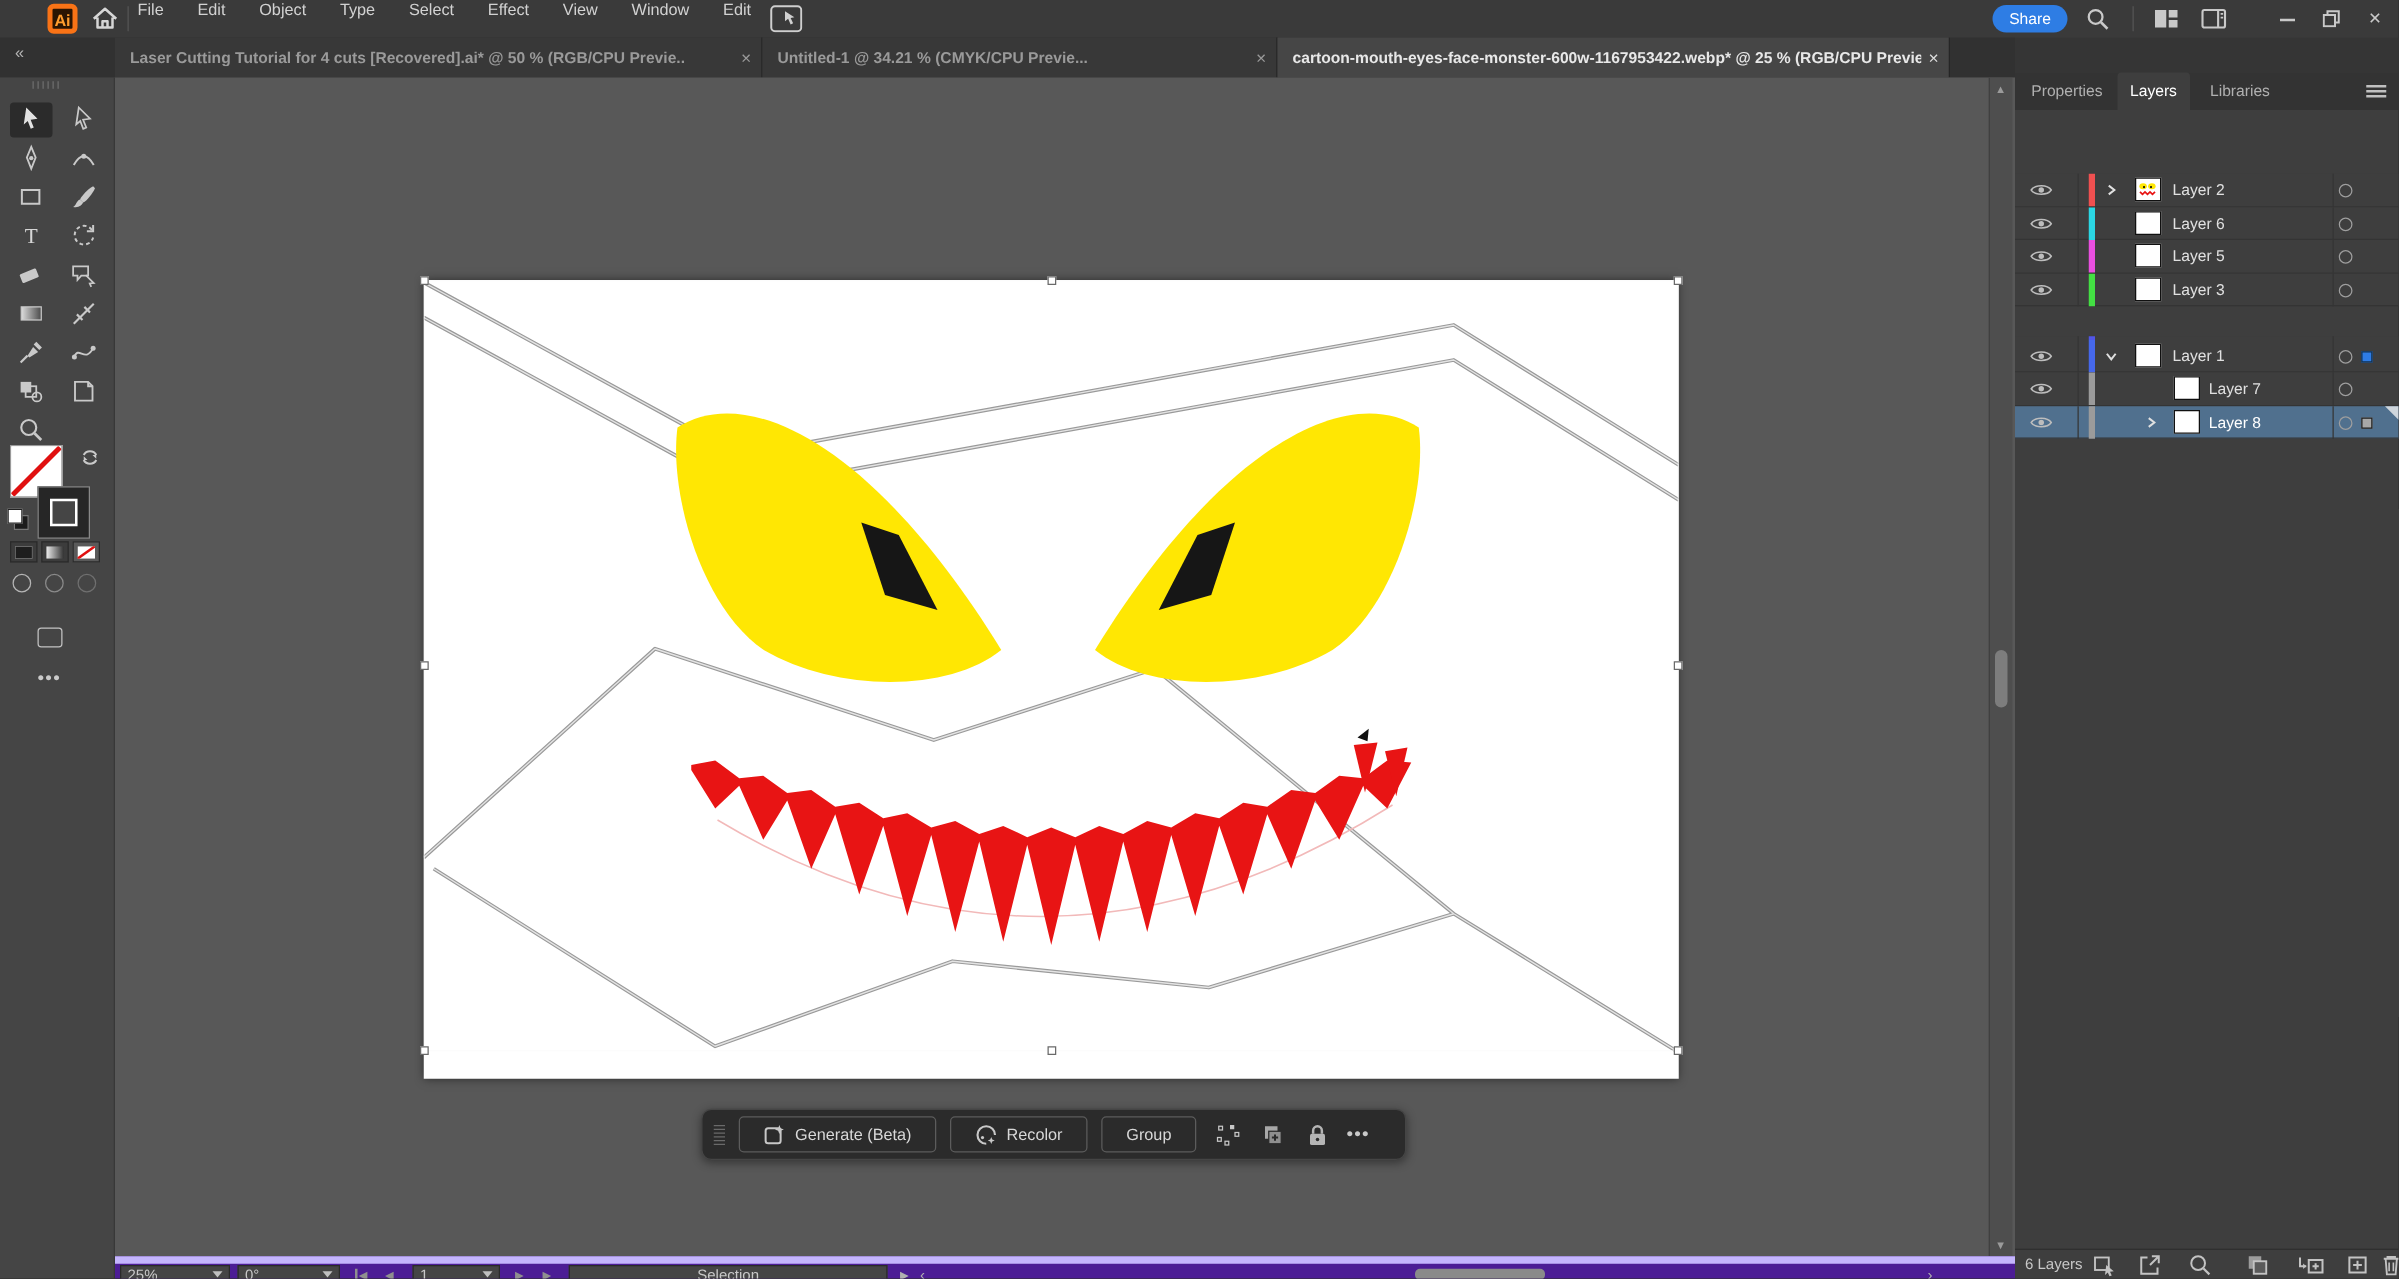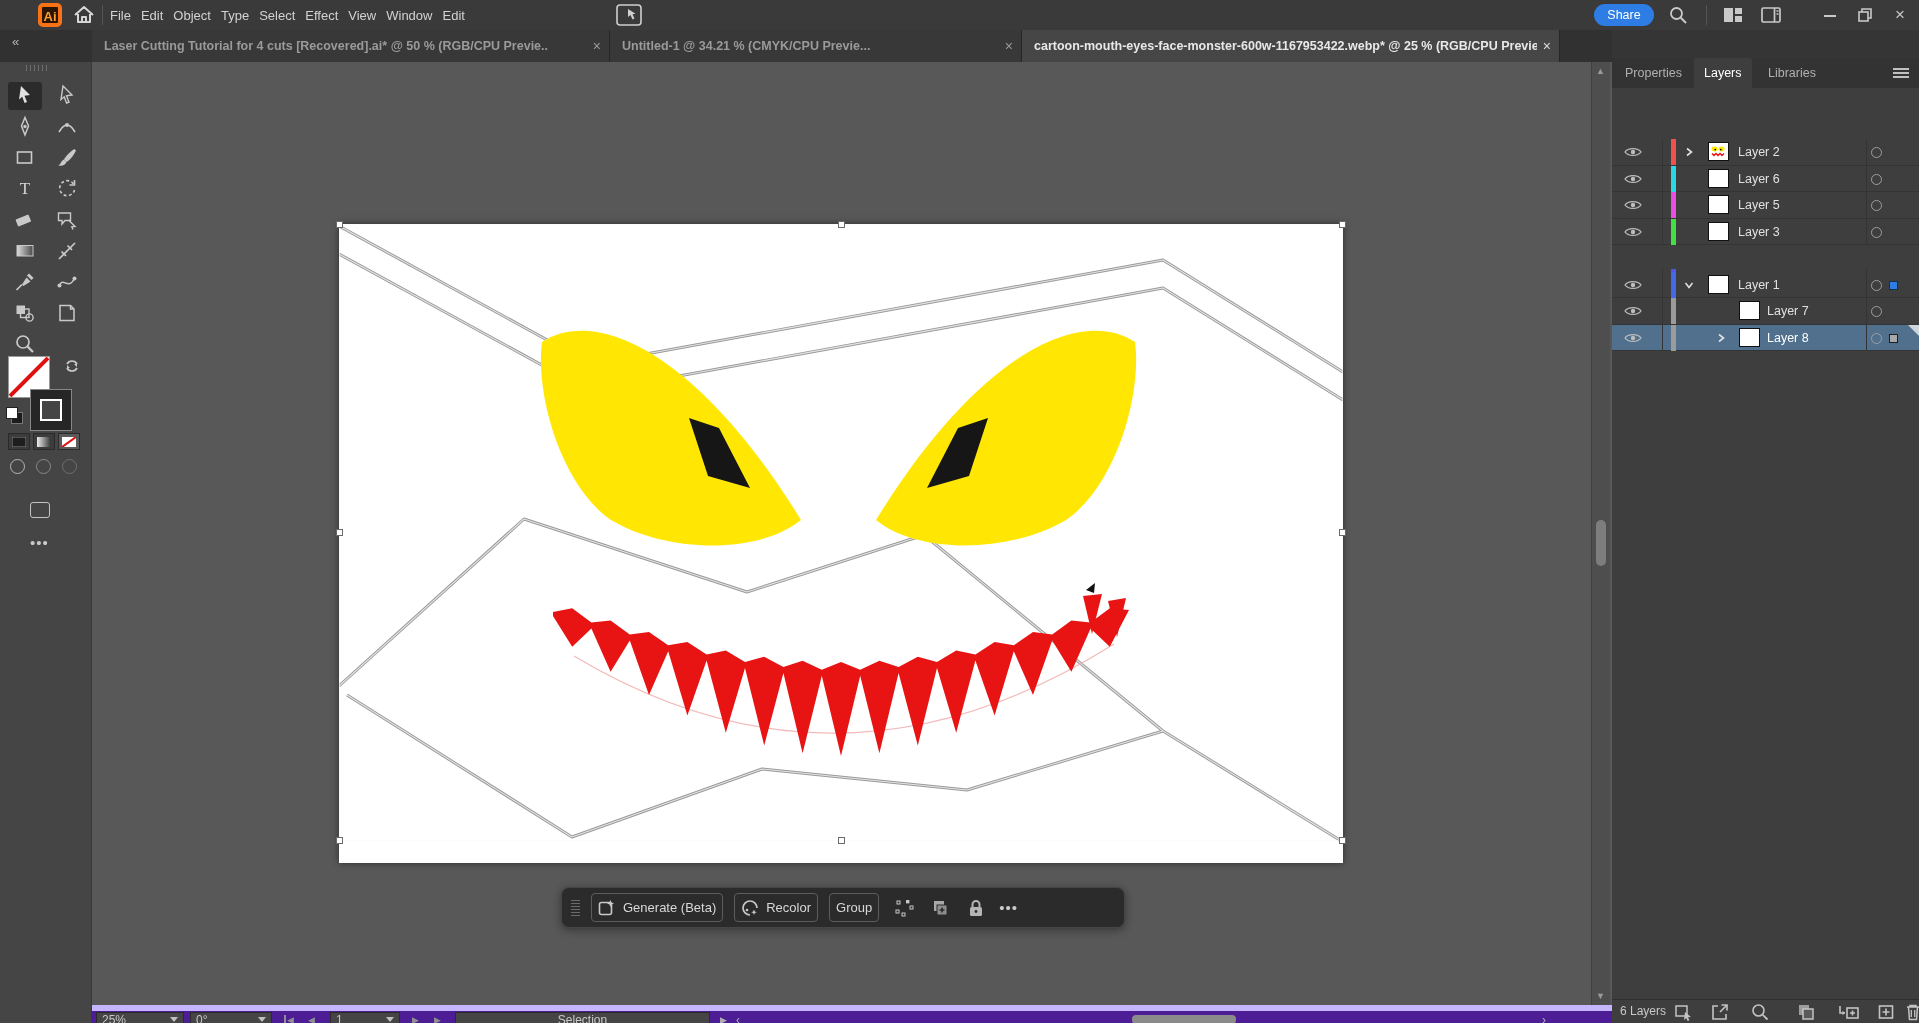--- a/index.html
+++ b/index.html
@@ -6,21 +6,21 @@
   #app{position:relative;width:1919px;height:1023px;background:#3a3a3a;overflow:hidden;
        font-family:"Liberation Sans", sans-serif;color:#d6d6d6;font-size:13px;
        -webkit-font-smoothing:antialiased;}
   
   .titlebar{position:absolute;left:0;top:0;width:1919px;height:30px;background:#3a3a3a;}
   .ai-logo{position:absolute;left:38px;top:3px;width:24px;height:24px;background:#2b1502;
            border:4px solid #f97316;border-radius:5px;box-sizing:border-box;color:#ff9d2e;
            font-weight:bold;font-size:13px;text-align:center;line-height:20px;}
   .home-btn{position:absolute;left:72px;top:4px;width:24px;height:22px;}
   .tb-sep{position:absolute;top:5px;width:1px;height:20px;background:#555;}
-  .menu-bar{position:absolute;left:110px;top:0;height:30px;display:flex;align-items:center;gap:10px;}
+  .menu-bar{position:absolute;left:110px;top:0;height:30px;display:flex;align-items:flex-start;gap:27px;}
   .menu-item{color:#d2d2d2;cursor:default;}
   .touch-icon{position:absolute;left:616px;top:4px;width:26px;height:22px;}
   .share-btn{position:absolute;left:1594px;top:4px;width:60px;height:22px;border-radius:11px;
              background:#2e7de4;color:#fff;text-align:center;line-height:22px;font-size:12.5px;}
   .tb-icon{position:absolute;top:5px;width:22px;height:20px;}
   .win-ctl{position:absolute;top:0;width:30px;height:30px;display:flex;align-items:center;justify-content:center;color:#c9c9c9;}
   
   .tabbar{position:absolute;left:0;top:30px;width:1612px;height:32px;background:#313131;}
   .collapse-left{position:absolute;left:12px;top:4px;color:#b5b5b5;font-size:13px;}
   .doc-tabs{position:absolute;left:92px;top:0;height:32px;display:flex;}
@@ -60,21 +60,21 @@
   .handle{position:absolute;width:7px;height:7px;background:#fff;border:1px solid #6a6a6a;box-sizing:border-box;}
   .vscroll{position:absolute;left:1499px;top:0;width:19px;height:943px;background:#4e4e4e;border-left:1px solid #404040;box-sizing:border-box;}
   .vscroll .thumb{position:absolute;left:4px;top:458px;width:10px;height:46px;background:#7d7d7d;border-radius:5px;}
   .vchev{position:absolute;left:4px;color:#9b9b9b;font-size:9px;}
   
   .ctxbar{position:absolute;left:469px;top:825px;width:564px;height:41px;background:#2b2b2b;border:1px solid #454545;
           border-radius:8px;box-sizing:border-box;display:flex;align-items:center;box-shadow:0 2px 8px rgba(0,0,0,.4);}
   .ctx-grip{margin-left:9px;display:flex;flex-direction:column;gap:2px;}
   .ctx-grip i{width:9px;height:1px;background:#6a6a6a;display:block;}
   .ctx-btn{height:27px;border:1px solid #5c5c5c;border-radius:4px;color:#d8d8d8;display:flex;align-items:center;
-           gap:7px;padding:0 6px;font-size:13px;margin-left:11px;}
+           gap:7px;padding:0 19px;font-size:13px;margin-left:11px;}
   .ctx-ico{width:22px;height:22px;display:flex;align-items:center;justify-content:center;margin-left:14px;}
   .ctx-ellipsis{color:#c9c9c9;font-size:15px;margin-left:12px;letter-spacing:1px;}
   
   .statusbar{position:absolute;left:92px;top:1005px;width:1520px;height:18px;background:#4c1d95;border-top:6px solid #c4b5fd;box-sizing:border-box;font-size:12px;color:#c8c8c8;}
   .sb-box{position:absolute;top:1px;height:15px;background:#454545;border:1px solid #2a2a2a;box-sizing:border-box;
           display:flex;align-items:center;padding:0 5px;}
   .sb-chev{margin-left:auto;width:0;height:0;border-left:4px solid transparent;border-right:4px solid transparent;border-top:5px solid #c0c0c0;}
   .sb-nav{position:absolute;top:1px;height:15px;display:flex;align-items:center;color:#8f8f8f;font-size:9px;}
   .sb-field{position:absolute;top:1px;height:15px;background:#454545;border:1px solid #2a2a2a;box-sizing:border-box;text-align:center;line-height:14px;}
   .hthumb{position:absolute;left:1040px;top:4px;width:104px;height:9px;background:#8a8a8a;border-radius:4px;}

